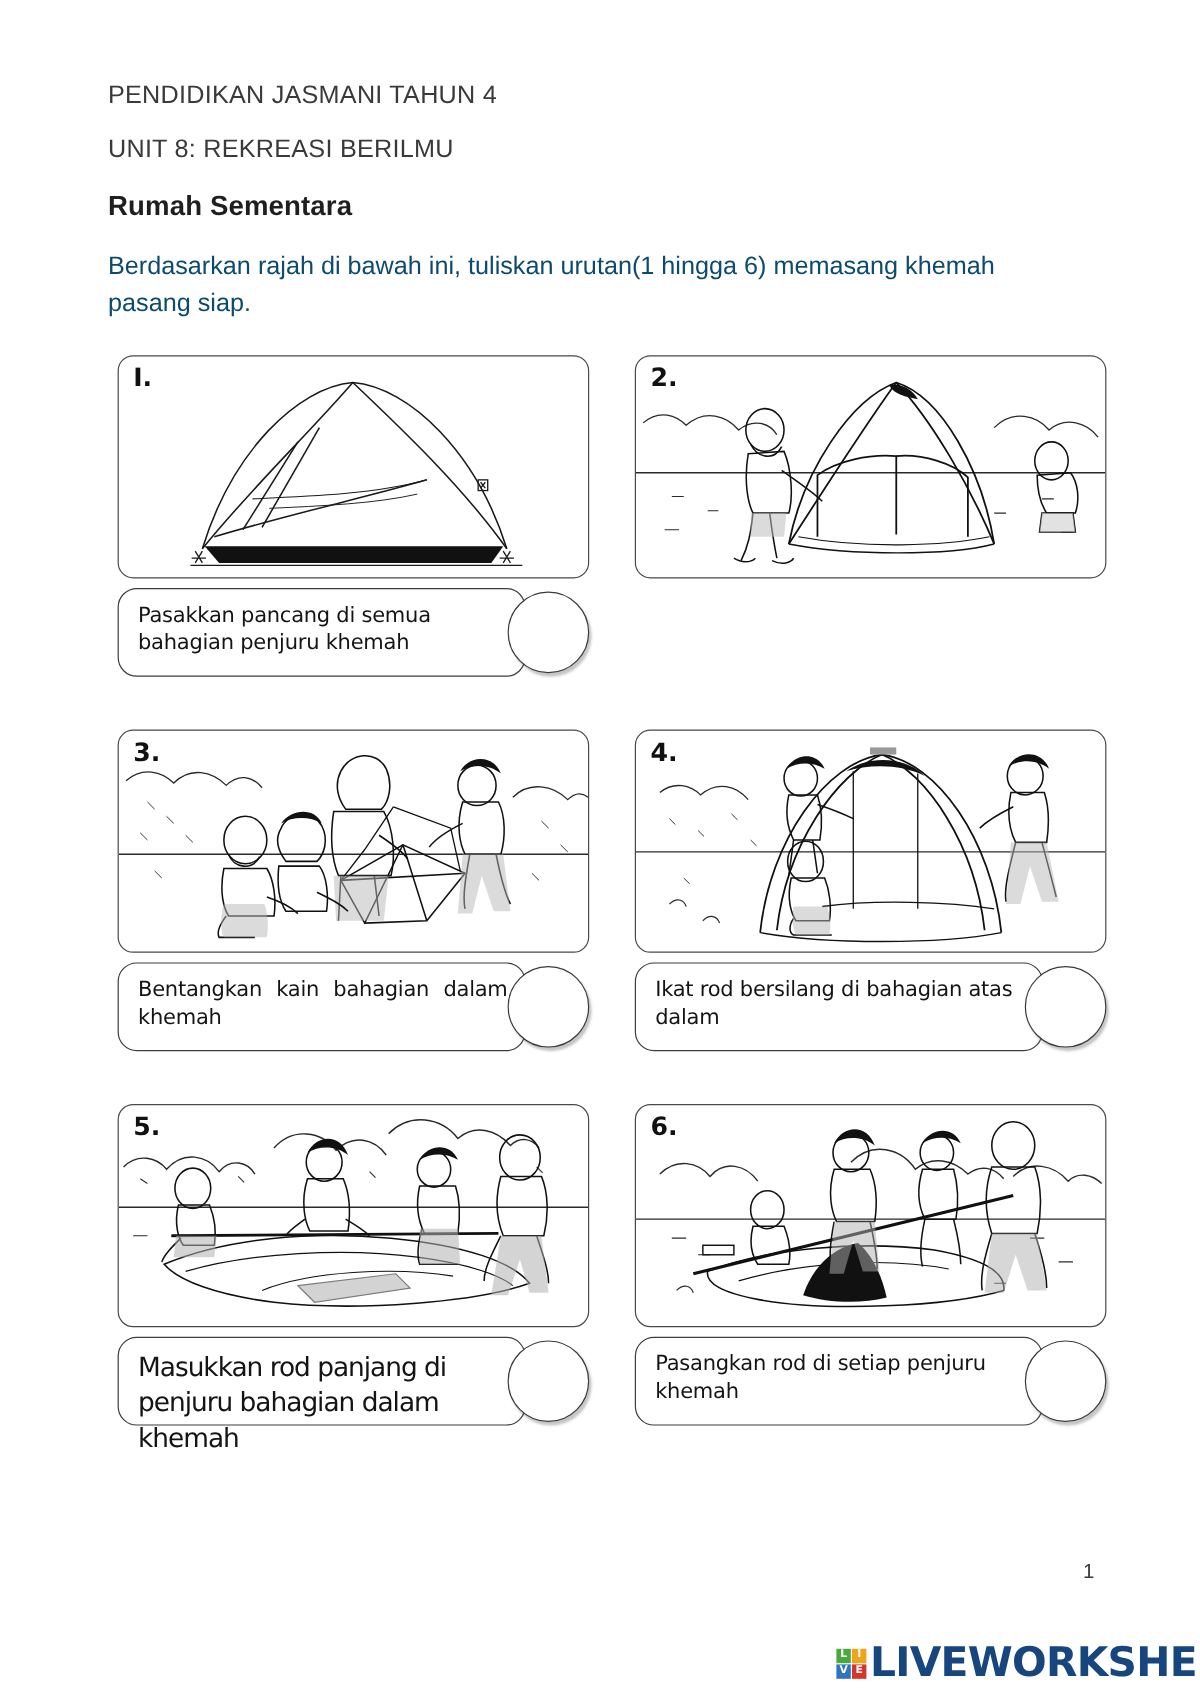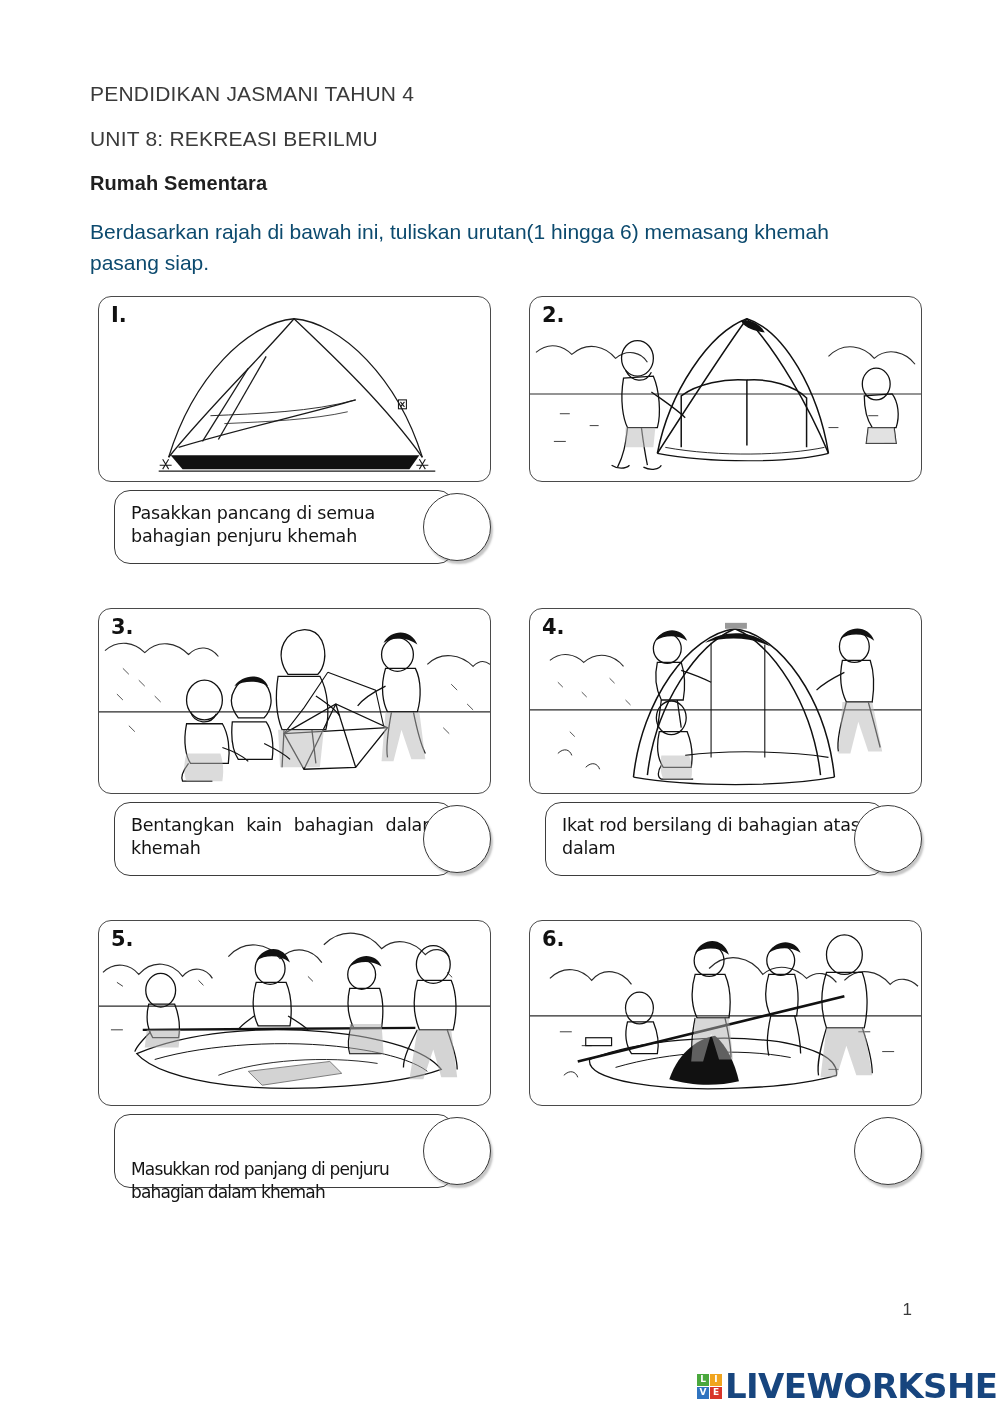--- a/index.html
+++ b/index.html
@@ -15,32 +15,32 @@
     position: relative;
     font-family: "Liberation Sans", sans-serif;
     color: #2b2b2b;
     overflow: hidden;
   }
 
   
   .header {
     position: absolute;
     left: 90px;
-    top: 82px;
+    top: 68px;
     width: 830px;
   }
   .hline {
     font-size: 21px;
     letter-spacing: 0.2px;
     color: #3a3a3a;
     margin-bottom: 21px;
     font-weight: 400;
   }
   .htitle {
-    font-size: 20px;
+    font-size: 23px;
     font-weight: bold;
     color: #1f1f1f;
     margin-bottom: 22px;
     letter-spacing: 0.1px;
   }
   .hinstr {
     font-size: 21px;
     color: #0c4a6e;
     line-height: 1.46;
     width: 812px;
@@ -88,38 +88,38 @@
   .scene svg { width: 100%; height: 100%; display: block; }
 
   
   .cap-row {
     position: relative;
     margin-top: 8px;
     height: 76px;
   }
   .cap-box {
     position: absolute;
-    left: 16px;
+    left: 0;
     top: 0;
     width: 340px;
     height: 74px;
     border: 1.6px solid #3d3d3d;
     border-radius: 16px;
     background: #fff;
     padding: 11px 14px 0 16px;
   }
   .cap-text {
     font-size: 17.5px;
     line-height: 1.33;
     color: #141414;
     font-family: "DejaVu Sans", sans-serif;
     letter-spacing: -0.2px;
   }
   .cap-text.justified { text-align: justify; }
-  .cap-text.condensed { letter-spacing: -0.85px; font-size: 17px; margin-top: 32px; }
+  .cap-text.condensed { letter-spacing: -0.85px; font-size: 22px; }
 
   .answer-circle {
     position: absolute;
     right: 0px;
     top: 3px;
     width: 68px;
     height: 68px;
     border: 1.7px solid #3a3a3a;
     border-radius: 50%;
     background: #fff;
@@ -488,20 +488,23 @@
             <g fill="none" stroke="#111" stroke-width="1.3">
               <ellipse cx="316" cy="34" rx="18" ry="20"></ellipse>
               <path d="M298 52 c-8 24 -4 44 0 56 l38 0 c4 -18 4 -40 -2 -56 z"></path>
               <path d="M298 108 c-6 20 -10 36 -8 48 M334 108 c6 18 10 34 10 46"></path>
             </g>
             <path d="M298 108 h38 l8 48 h-16 l-10 -30 l-10 32 h-16 z" fill="#b0b0b0" opacity="0.5"></path>
           </svg>
         </div>
       </div>
       <div class="cap-row">
+        <div class="cap-box">
+          <div class="cap-text">Pasangkan rod di setiap penjuru khemah</div>
+        </div>
         <div class="answer-circle"></div>
       </div>
     </div>
   </div>
 </div>
 
 <div class="page-num">1</div>
 
 <div class="lw-logo">
   <div class="lw-tiles">

